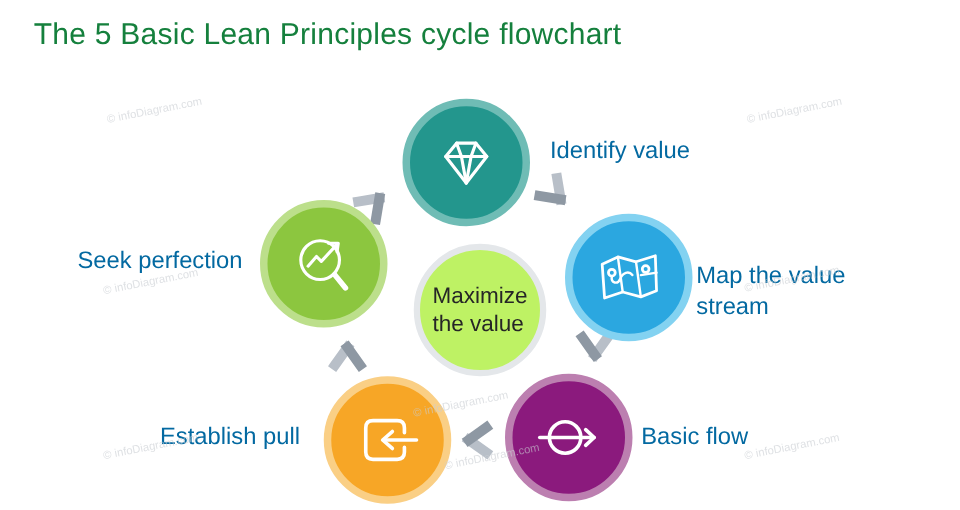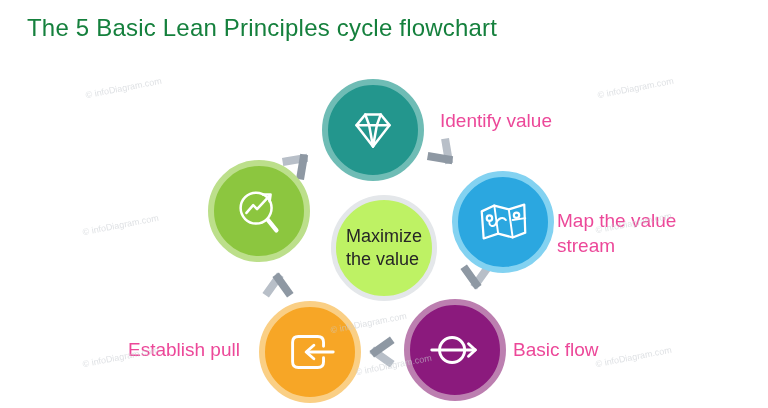--- a/index.html
+++ b/index.html
@@ -30,21 +30,21 @@
   .n-seek{left:208px;top:160px;}
   .n-center{left:331px;top:195px;}
   .center-circle{
     width:96px;height:96px;border-radius:50%;border:5px solid transparent;
     display:flex;align-items:center;justify-content:center;box-sizing:content-box;
   }
   .center-text{
     font-size:18px;color:#262626;line-height:1.3;white-space:pre-line;text-align:left;
   }
   
-  .label{position:absolute;font-size:19px;color:#ec4899;line-height:1.3;}
+  .label{position:absolute;font-size:19px;color:#0369a1;line-height:1.3;}
   .l-identify{left:440px;top:109px;white-space:nowrap;}
   .l-map{left:557px;top:185px;width:140px;margin-top:24px;}
   .l-create{left:513px;top:338px;white-space:nowrap;}
   .l-establish{left:128px;top:338px;white-space:nowrap;}
   .l-seek{left:62px;top:197px;white-space:nowrap;}
   
   .chev{position:absolute;width:34px;height:34px;}
   .c-ne{left:283px;top:145px;transform:rotate(-45deg);}
   .c-se{left:428px;top:139px;transform:rotate(45deg);}
   .c-s {left:459px;top:262px;transform:rotate(90deg);}
@@ -148,20 +148,21 @@
   <div class="node n-seek">
     <div class="circle" style="background-color: rgb(140, 198, 63); border-color: rgb(188, 223, 139);">
       <svg class="icon" width="58" height="58" viewBox="0 0 60 60">
         <circle cx="27" cy="27" r="16"></circle>
         <path class="handle" d="M39,39 L48,50"></path>
         <path d="M17,32 L24,24 L28,28 L41,14"></path>
         <path d="M34,13 L42,13 L41,20"></path>
       </svg>
     </div>
   </div>
+  <div class="label l-seek">Seek perfection</div>
 
   <span class="wm wm1" style="color: rgb(201, 205, 210);">© infoDiagram.com</span>
   <span class="wm wm2" style="color: rgb(201, 205, 210);">© infoDiagram.com</span>
   <span class="wm wm3" style="color: rgb(201, 205, 210);">© infoDiagram.com</span>
   <span class="wm wm4" style="color: rgb(201, 205, 210);">© infoDiagram.com</span>
   <span class="wm wm5" style="color: rgb(201, 205, 210);">© infoDiagram.com</span>
   <span class="wm wm6" style="color: rgb(201, 205, 210);">© infoDiagram.com</span>
   <span class="wm wm7" style="color: rgb(201, 205, 210);">© infoDiagram.com</span>
   <span class="wm wm8" style="color: rgb(201, 205, 210);">© infoDiagram.com</span>
 

